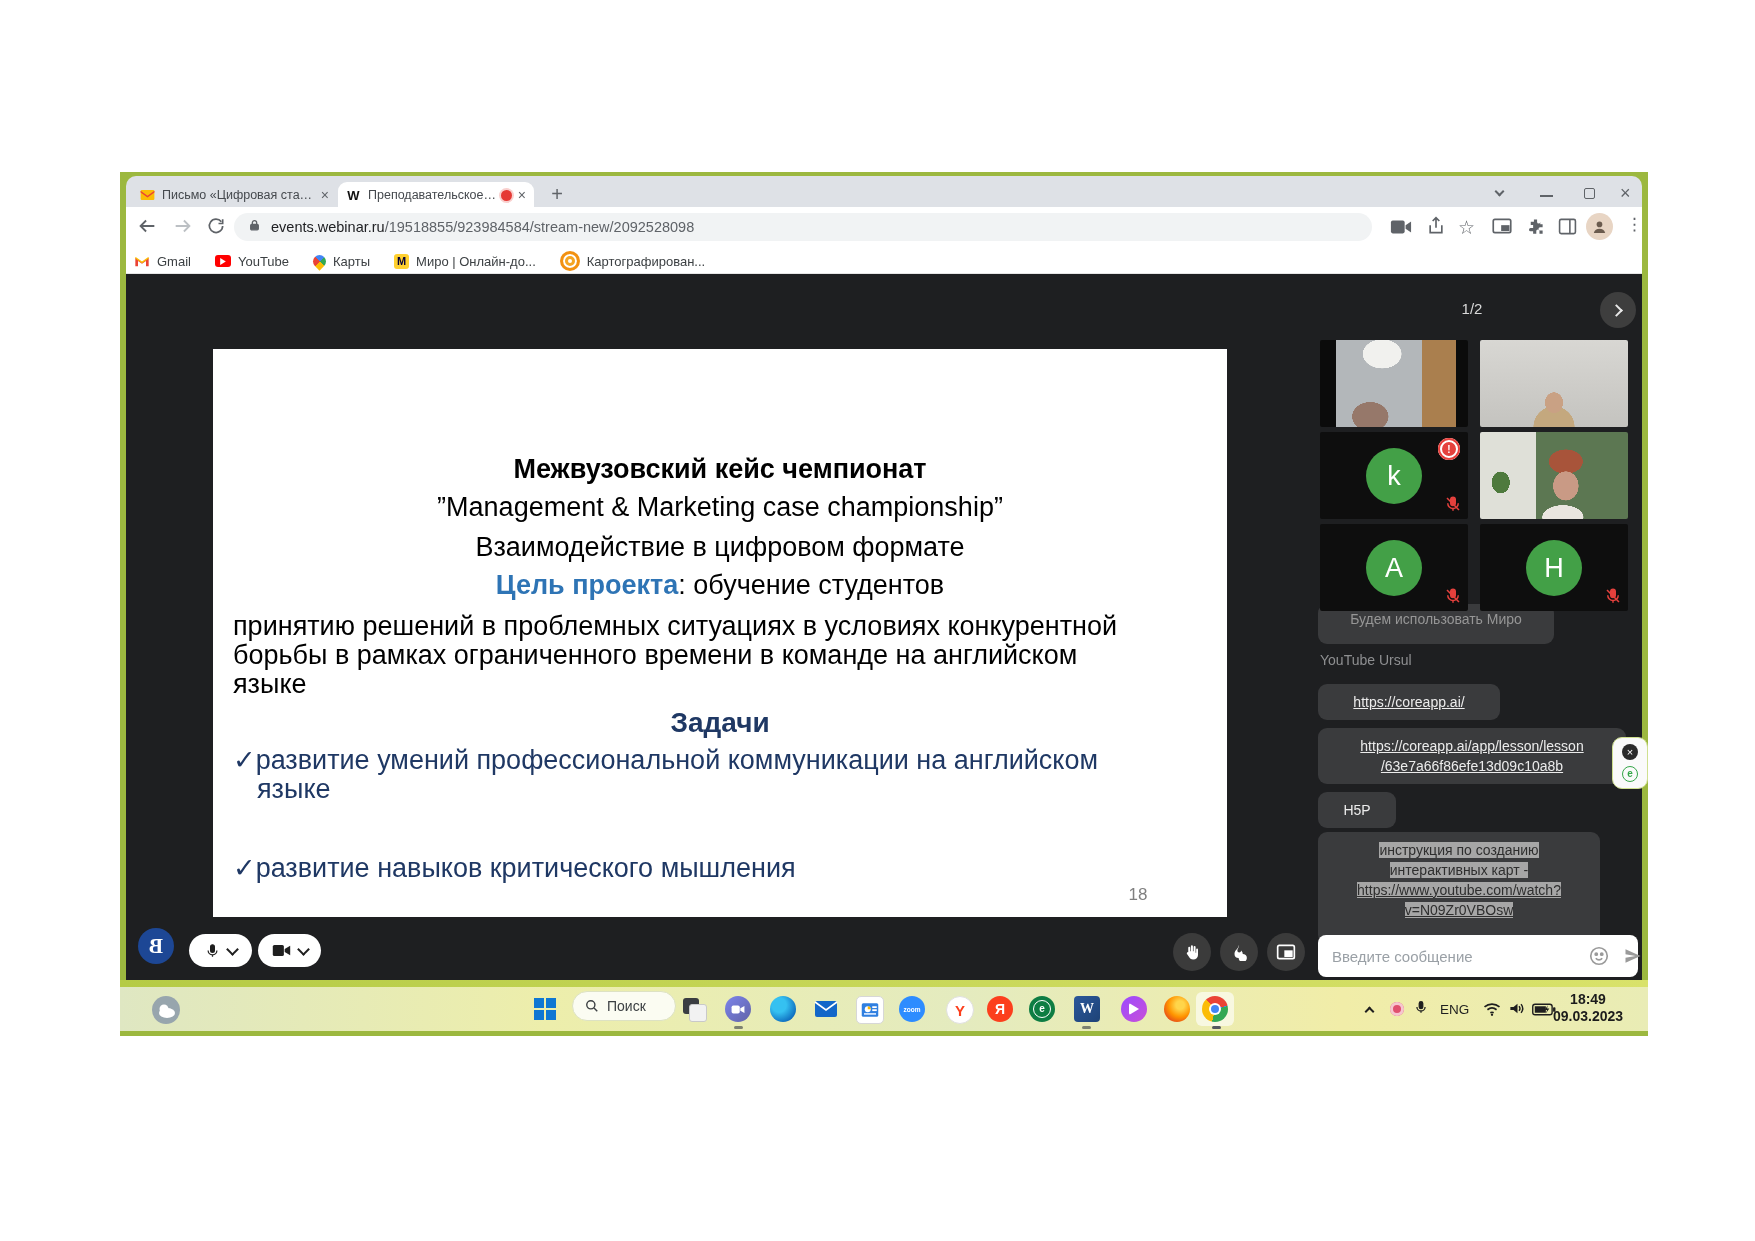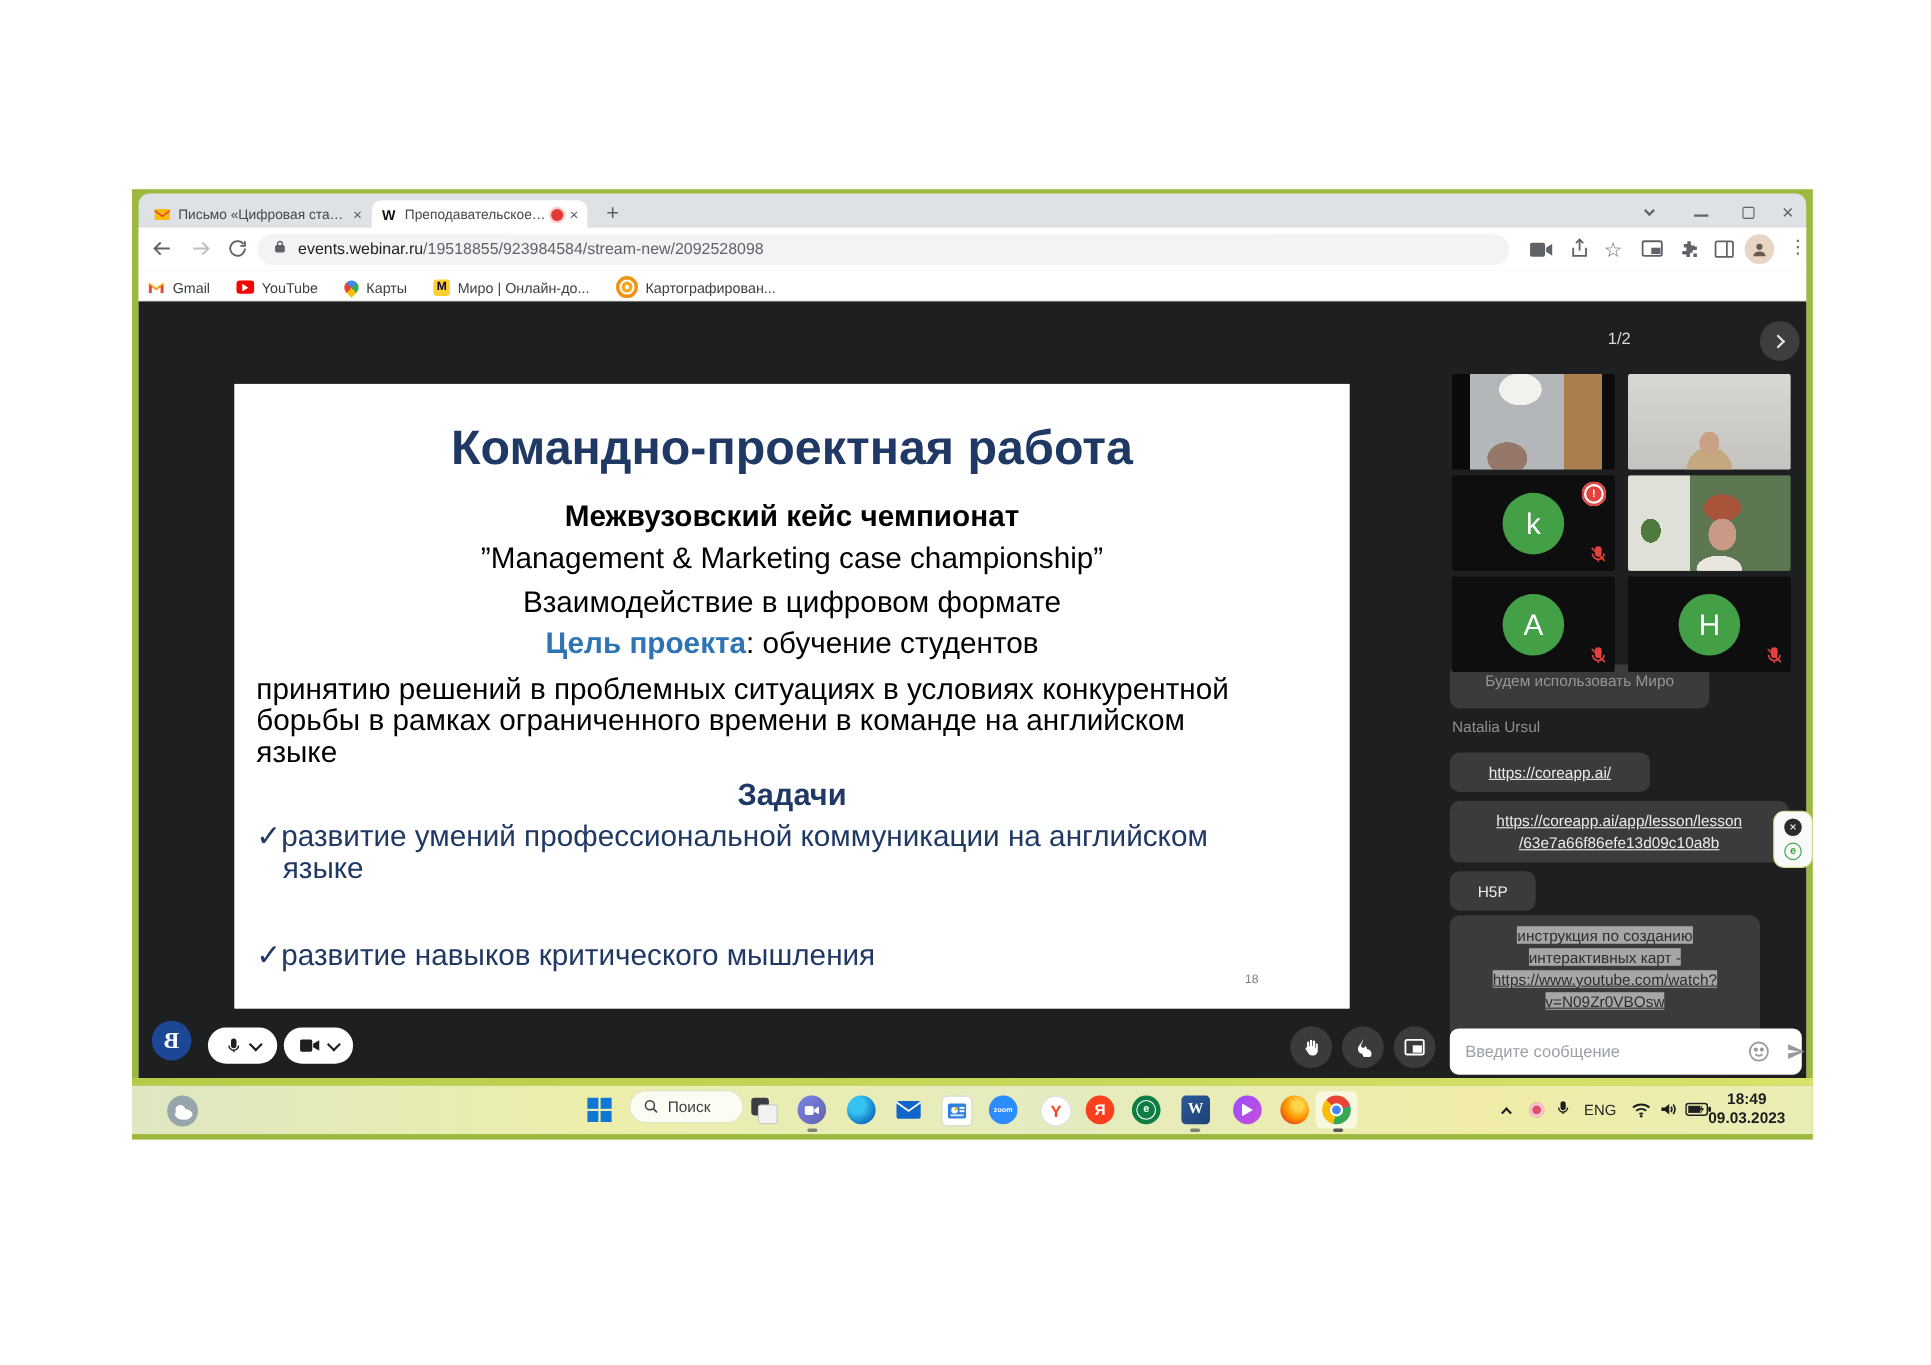--- a/index.html
+++ b/index.html
@@ -193,41 +193,40 @@
   </div>
 
   <div class="abs content"></div>
 
   <div class="abs" style="left:1448px;top:300px;width:48px;text-align:center;color:#d9d9d9;font-size:15px;">1/2</div>
   <div class="abs rnd" style="left:1600px;top:292px;width:36px;height:36px;background:#3e3e3e;display:flex;align-items:center;justify-content:center;">
     <span class="chev right" style="border-color:#e8e8e8;margin-left:-3px;"></span>
   </div>
 
   <div class="abs slide">
-    <div class="sl navy" style="top:34px;font-size:44px;font-weight:bold;">Командно-проектная работа</div>
     <div class="sl" style="top:455px;font-size:27px;font-weight:bold;top:105px;">Межвузовский кейс чемпионат</div>
     <div class="sl" style="top:143px;font-size:27px;">”Management &amp; Marketing case championship”</div>
     <div class="sl" style="top:183px;font-size:27px;">Взаимодействие в цифровом формате</div>
     <div class="sl" style="top:221px;font-size:27px;">
       <span style="color:#2e74b5;font-weight:bold;">Цель проекта</span><span>: обучение студентов</span>
     </div>
     <div class="abs" style="left:20px;top:263px;width:980px;font-size:27px;line-height:29px;color:#000;">
       <div>принятию решений в проблемных ситуациях в условиях конкурентной</div>
       <div>борьбы в рамках ограниченного времени в команде на английском</div>
       <div>языке</div>
     </div>
     <div class="sl navy" style="top:358px;font-size:28px;font-weight:bold;">Задачи</div>
     <div class="abs navy" style="left:20px;top:397px;font-size:27px;line-height:29px;">
       <span>✓</span><span>развитие умений профессиональной коммуникации на английском</span><br>
       <span style="padding-left:24px;">языке</span>
     </div>
     <div class="abs navy" style="left:20px;top:503px;font-size:27px;">
       <span>✓</span><span>развитие навыков критического мышления</span>
     </div>
-    <div class="abs" style="left:905px;top:536px;width:40px;text-align:center;font-size:11px;color:#7f7f7f;">18</div>
+    <div class="abs" style="left:905px;top:536px;width:40px;text-align:center;font-size:17px;color:#7f7f7f;">18</div>
   </div>
 
   <div class="bubble" style="left:1318px;top:604px;width:214px;height:30px;padding:5px 11px;color:#969696;">Будем использовать Миро</div>
 
   <div class="tile vman" style="left:1320px;top:340px;width:148px;height:87px;"></div>
   <div class="tile vblonde" style="left:1480px;top:340px;width:148px;height:87px;"></div>
   <div class="tile" style="left:1320px;top:432px;width:148px;height:87px;">
     <div class="avcirc" style="left:46px;top:16px;">k</div>
     <div style="position:absolute;right:8px;top:6px;width:22px;height:22px;border-radius:50%;background:#e5413d;box-shadow:inset 0 0 0 2px #e5413d, inset 0 0 0 4px #ffffff;color:#fff;font-size:10px;font-weight:bold;display:flex;align-items:center;justify-content:center;">!</div>
     <svg class="mutemic" style="right:6px;bottom:6px;" viewBox="0 0 24 24" fill="none" stroke="#e5413d" stroke-width="2">
@@ -247,21 +246,21 @@
   </div>
   <div class="tile" style="left:1480px;top:524px;width:148px;height:87px;">
     <div class="avcirc" style="left:46px;top:16px;">H</div>
     <svg class="mutemic" style="right:6px;bottom:6px;" viewBox="0 0 24 24" fill="none" stroke="#e5413d" stroke-width="2">
         <rect x="9" y="3" width="6" height="11" rx="3" fill="#e5413d"></rect>
         <path d="M5 11a7 7 0 0014 0M12 18v3"></path>
         <line x1="4" y1="4" x2="20" y2="20"></line>
       </svg>
   </div>
 
-  <div class="abs" style="left:1320px;top:652px;font-size:14px;color:#8e8f91;">Natalia Ursul</div>
+  <div class="abs" style="left:1320px;top:652px;font-size:14px;color:#8e8f91;">YouTube Ursul</div>
   <div class="bubble" style="left:1318px;top:684px;width:158px;">
     <span class="linku">https://coreapp.ai/</span>
   </div>
   <div class="bubble" style="left:1318px;top:728px;width:284px;">
     <span class="linku">
       <span>https://coreapp.ai/app/lesson/lesson</span><br>
       <span>/63e7a66f86efe13d09c10a8b</span>
     </span>
   </div>
   <div class="bubble" style="left:1318px;top:792px;width:54px;">H5P</div>

